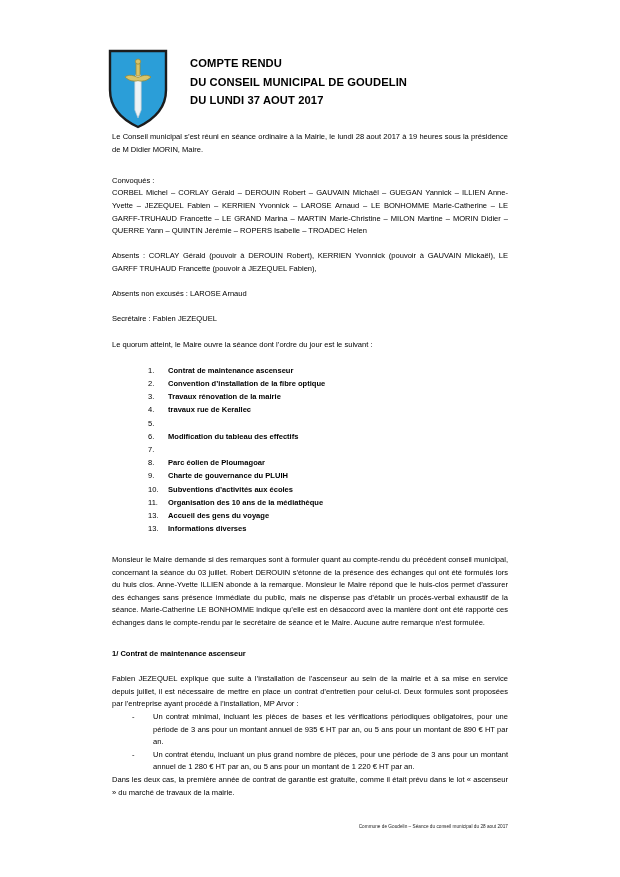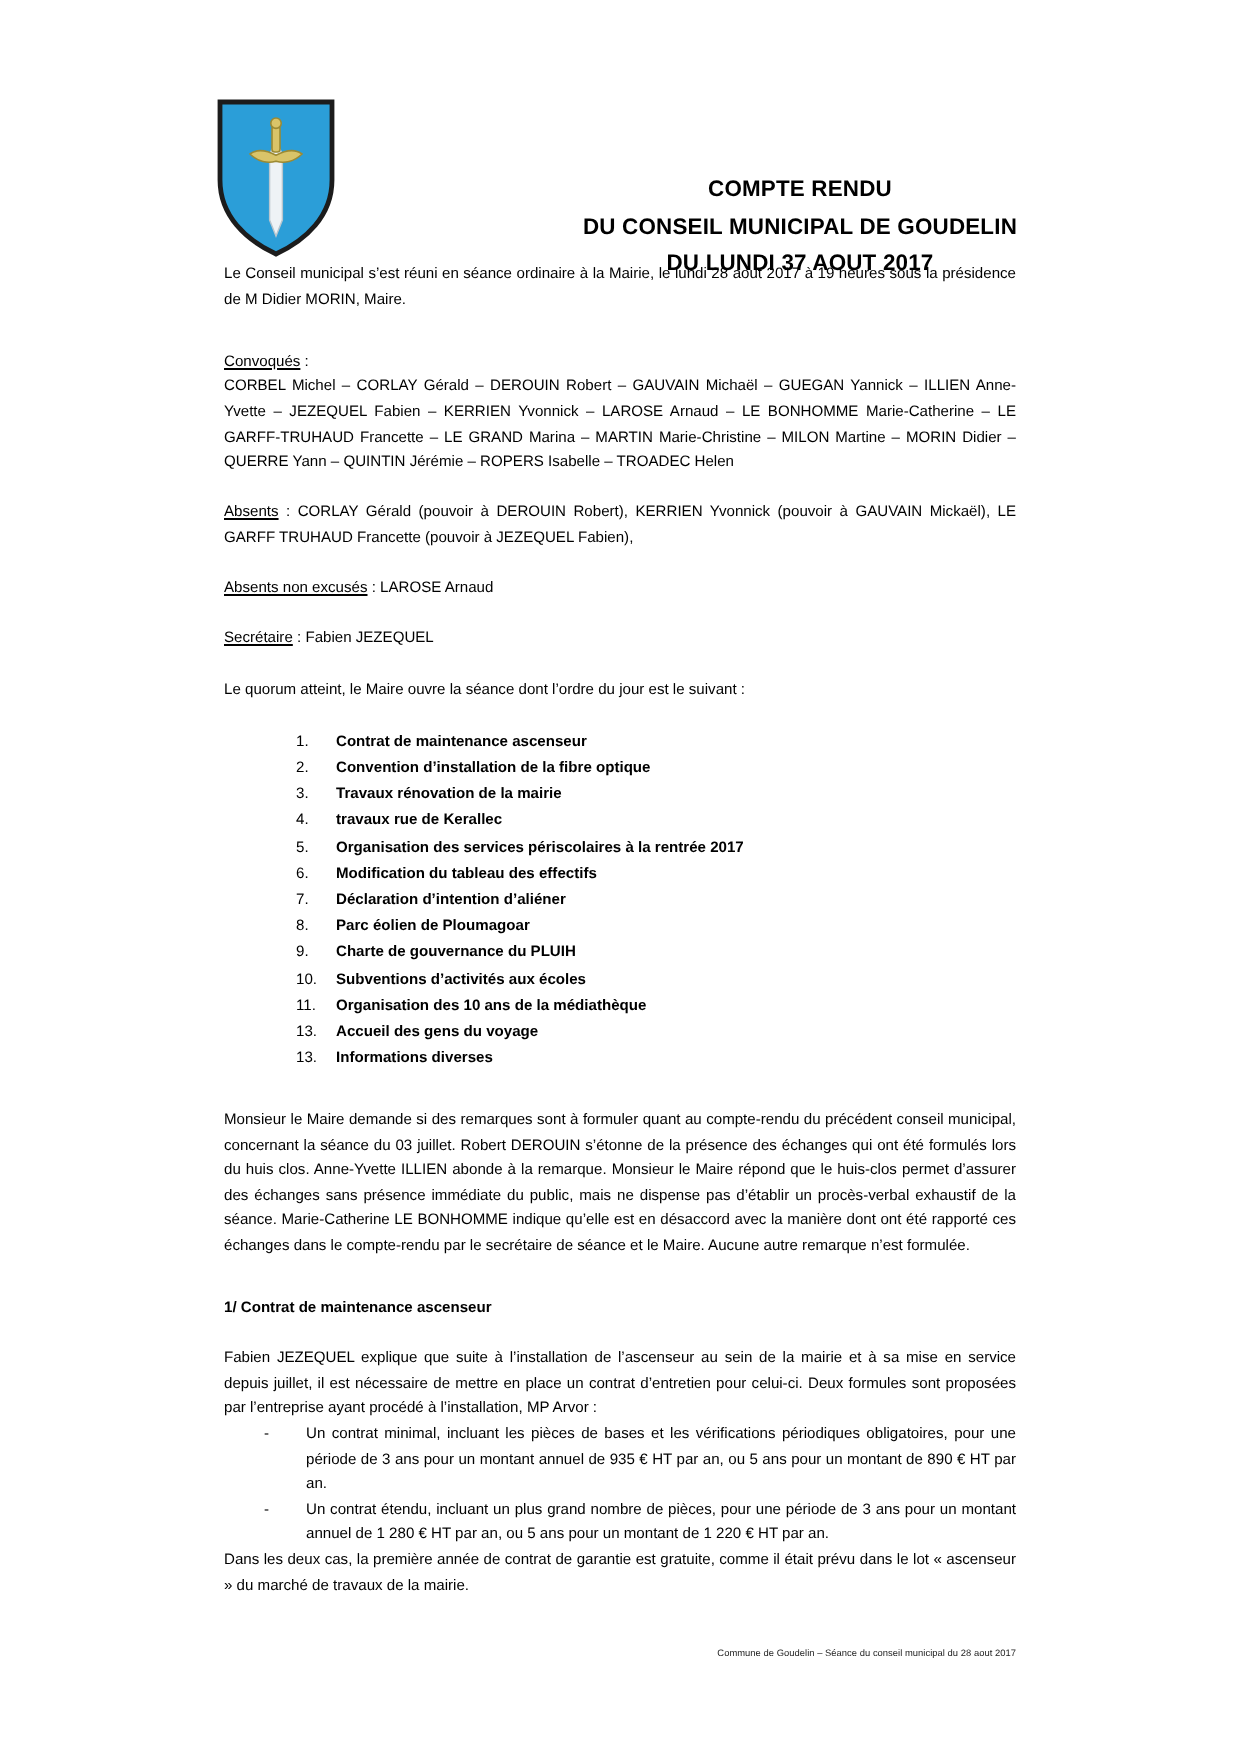--- a/index.html
+++ b/index.html
@@ -34,22 +34,21 @@
     left: 107px;
     top: 2px;
     width: 62px;
     height: 82px;
   }
   .title-block {
     position: absolute;
     left: 190px;
     top: 8px;
     width: 420px;
-    text-align: center;
-    margin-top: 32px;
+    text-align: left;
   }
   .title-line {
     font-size: 11.2px;
     font-weight: bold;
     line-height: 18.5px;
     letter-spacing: 0.1px;
     white-space: nowrap;
   }
 
   
@@ -61,21 +60,21 @@
   }
   p, .para {
     margin: 0;
     font-size: 7.55px;
     line-height: 12.6px;
     text-align: justify;
     text-justify: inter-word;
   }
   .spacer-sm { height: 12.6px; }
   .spacer-xs { height: 6px; }
-  .u { text-decoration: underline; }
+  .u { }
   .b { font-weight: bold; }
 
   
   .agenda {
     margin: 0;
     padding: 0;
     list-style: none;
     font-size: 7.55px;
     line-height: 13.2px;
   }
@@ -190,29 +189,27 @@
       <li>
           <span class="num">3.</span>
           <span class="txt">Travaux rénovation de la mairie</span>
         </li>
       <li>
           <span class="num">4.</span>
           <span class="txt">travaux rue de Kerallec</span>
         </li>
       <li>
           <span class="num">5.</span>
-          <span class="txt">Organisation des services périscolaires à la rentrée 2017</span>
         </li>
       <li>
           <span class="num">6.</span>
           <span class="txt">Modification du tableau des effectifs</span>
         </li>
       <li>
           <span class="num">7.</span>
-          <span class="txt">Déclaration d’intention d’aliéner</span>
         </li>
       <li>
           <span class="num">8.</span>
           <span class="txt">Parc éolien de Ploumagoar</span>
         </li>
       <li>
           <span class="num">9.</span>
           <span class="txt">Charte de gouvernance du PLUIH</span>
         </li>
       <li>

